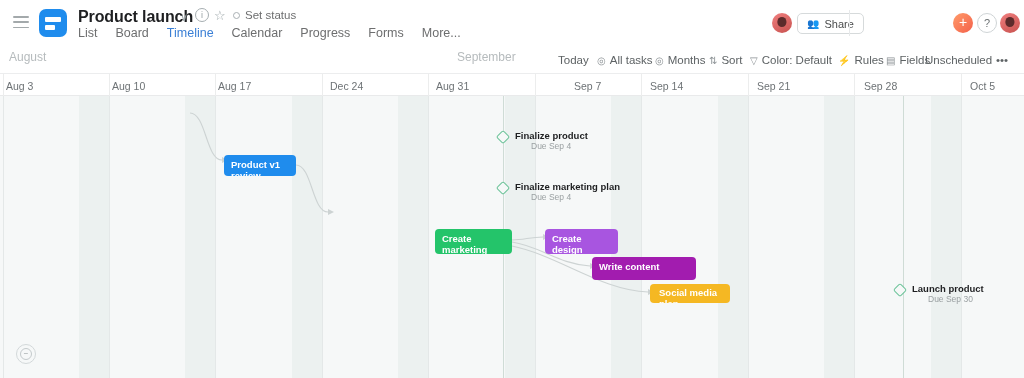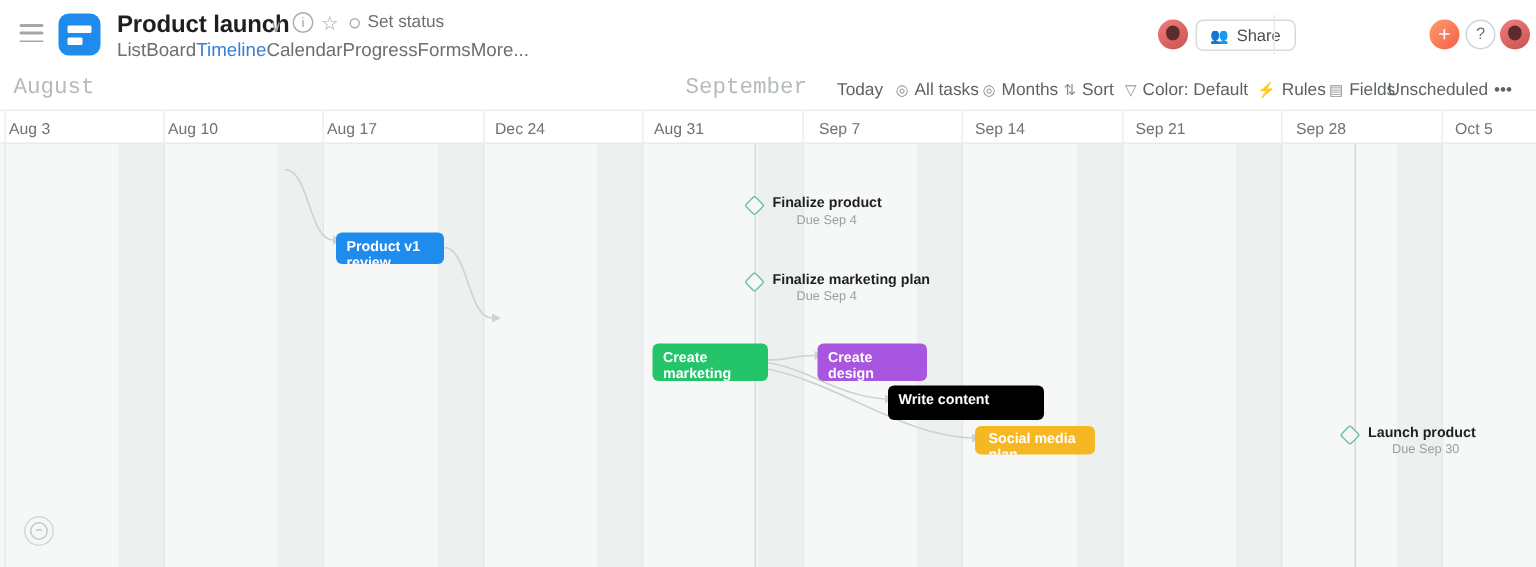--- a/index.html
+++ b/index.html
@@ -37,21 +37,21 @@
   .hdr-ic { position: absolute; color: #9ca6a9; cursor: pointer; }
   .chev-title { left: 180px; top: 11px; font-size: 11px; }
   .info-title { left: 195px; top: 8px; width: 14px; height: 14px;
     border: 1.3px solid #a6aeb1; border-radius: 50%;
     font-size: 9px; line-height: 12px; text-align: center; color: #9aa3a6; }
   .star-title { left: 214px; top: 8px; font-size: 13px; }
   .setstatus { position: absolute; left: 233px; top: 9px; font-size: 11.5px; color: #6d6e6f;
     display: flex; align-items: center; gap: 5px; cursor: pointer; }
   .setstatus .dot { width: 7px; height: 7px; border: 1.2px solid #a9b0b3; border-radius: 50%; }
 
-  .tabs { position: absolute; left: 78px; top: 26px; display: flex; }
+  .tabs { position: absolute; left: 78px; top: 26px; display: flex; gap: 18px; }
   .tab {
     font-size: 12.5px; color: #6d6e6f; padding-bottom: 6px; cursor: pointer;
     border-bottom: 2px solid transparent; line-height: 14px;
   }
   .tab.active { color: #3a7fd5; border-bottom-color: #4186e0; }
 
   .avatar {
     border-radius: 50%; background: linear-gradient(150deg,#f07f7f,#c8524f);
     position: relative; overflow: hidden;
   }
@@ -95,21 +95,21 @@
     position: absolute; left: 977px; top: 13px; width: 20px; height: 20px;
     border-radius: 50%; border: 1px solid #cfd4d6; color: #6d7274;
     font-size: 11px; line-height: 18px; text-align: center; cursor: pointer;
   }
 
   
   .toolbar2 {
     position: absolute; left: 0; top: 46px; width: 1024px; height: 28px;
     background: #fff; border-bottom: 1px solid #ecedee;
   }
-  .month-lbl { position: absolute; top: 4px; font-size: 15px; color: #b6bbbd; font-family: Liberation Mono, monospace; }
+  .month-lbl { position: absolute; top: 4px; font-size: 12px; color: #b6bbbd; }
   .month-aug { left: 9px; }
   .month-sep { left: 457px; }
   .month-tick { position: absolute; top: 46px; width: 1px; height: 28px; background: #e9eaeb; }
   .tool {
     position: absolute; top: 8px; font-size: 11.5px; color: #5d6264;
     display: flex; align-items: center; gap: 4px; cursor: pointer; white-space: nowrap;
   }
   .tool .ti { font-size: 10px; color: #8b9194; }
   .tool-sep { position: absolute; top: 52px; width: 1px; height: 16px; background: #e7e9ea; }
 
@@ -250,21 +250,21 @@
       <span>•••</span>
     </div>
   </div>
 
   <div class="datehdr">
     <span style="left:6px">Aug 3</span>
     <span style="left:112px">Aug 10</span>
     <span style="left:218px">Aug 17</span>
     <span style="left:330px">Dec 24</span>
     <span style="left:436px">Aug 31</span>
-    <span style="left:546px">Sep 7</span>
+    <span style="left:574px">Sep 7</span>
     <span style="left:650px">Sep 14</span>
     <span style="left:757px">Sep 21</span>
     <span style="left:864px">Sep 28</span>
     <span style="left:970px">Oct 5</span>
   </div>
   <div class="wk-tick" style="left:3px"></div>
   <div class="wk-tick" style="left:109px"></div>
   <div class="wk-tick" style="left:215px"></div>
   <div class="wk-tick" style="left:322px"></div>
   <div class="wk-tick" style="left:428px"></div>
@@ -309,21 +309,21 @@
       <polygon points="543,138 549,141 543,144"></polygon>
       <path d="M512 146 C 540 150, 558 168, 590 170"></path>
       <polygon points="590,167 596,170 590,173"></polygon>
       <path d="M512 150 C 560 160, 600 194, 648 196"></path>
       <polygon points="648,193 654,196 648,199"></polygon>
     </svg>
 
     <div class="bar" style="left:224px;top:59px;width:72px;height:21px;background:#1f8ced">Product v1 review</div>
     <div class="bar" style="left:435px;top:133px;width:77px;height:25px;background:#24c46a">Create marketing plan</div>
     <div class="bar" style="left:545px;top:133px;width:73px;height:25px;background:#a855e0">Create design assets</div>
-    <div class="bar" style="left:592px;top:161px;width:104px;height:23px;background:#000000;">Write content</div>
+    <div class="bar" style="left:592px;top:161px;width:104px;height:23px;background:#a21caf;">Write content</div>
     <div class="bar" style="left:650px;top:188px;width:80px;height:19px;background:#f5b823;padding-top:3px;padding-left:9px">Social media plan</div>
 
     <div class="milestone" style="left:498px;top:34px">
       <div class="dia"></div>
       <div class="mtitle">Finalize product</div>
       <div class="mdue">Due Sep 4</div>
     </div>
     <div class="milestone" style="left:498px;top:85px">
       <div class="dia"></div>
       <div class="mtitle">Finalize marketing plan</div>

